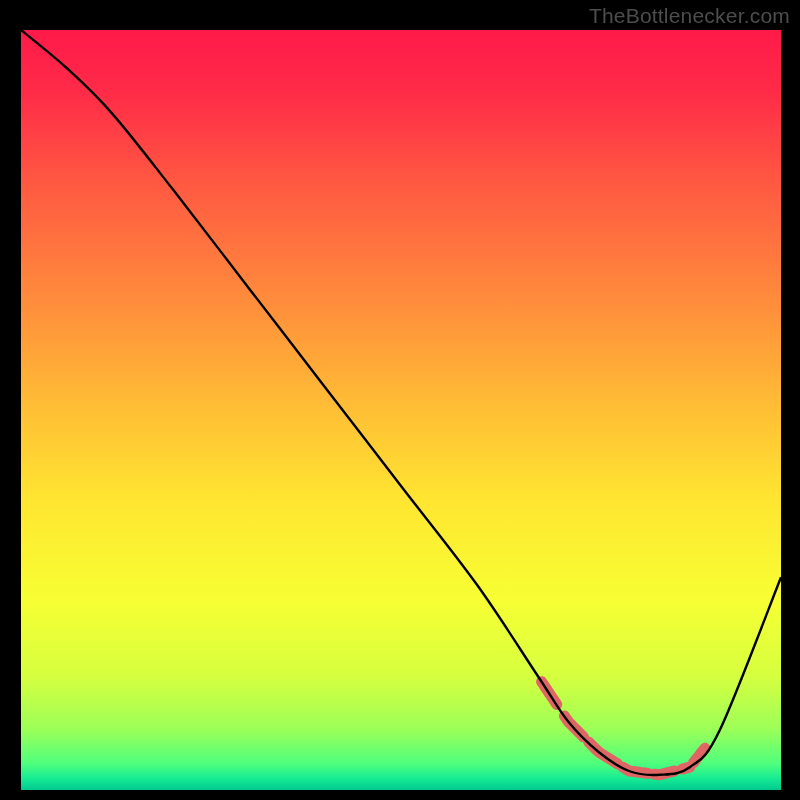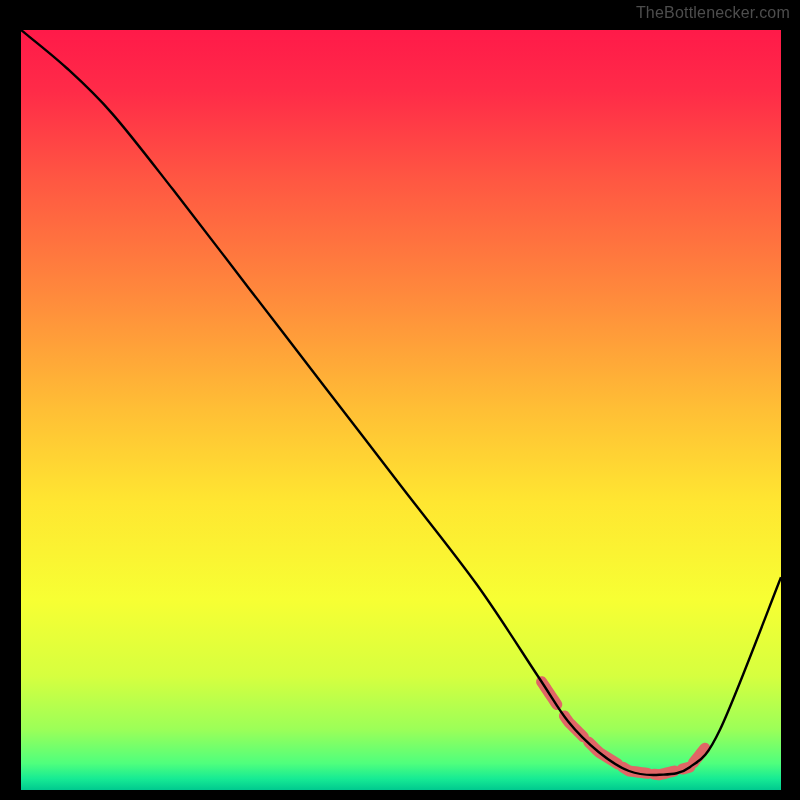--- a/index.html
+++ b/index.html
@@ -15,21 +15,21 @@
     position: relative;
     width: 800px;
     height: 800px;
     background: #000;
   }
   .attribution {
     position: absolute;
     top: 4px;
     right: 10px;
     color: #4d4d4d;
-    font-size: 16px;
+    font-size: 21px;
     font-weight: 500;
     letter-spacing: 0.2px;
   }
   .plot {
     position: absolute;
     left: 21px;
     top: 30px;
     width: 760px;
     height: 760px;
   }

